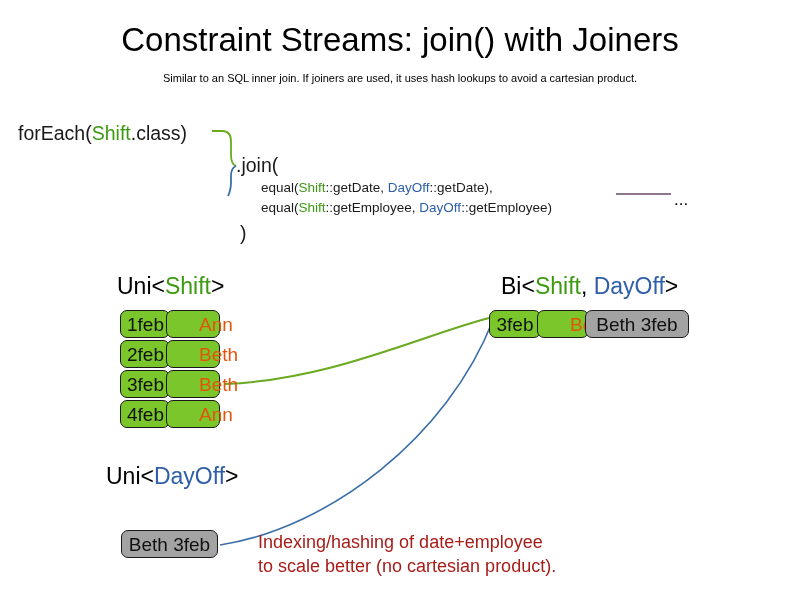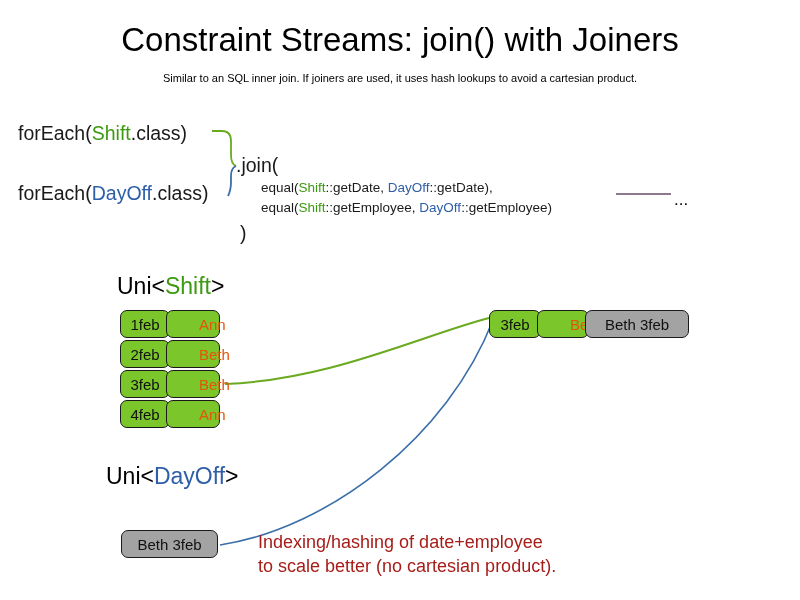--- a/index.html
+++ b/index.html
@@ -100,21 +100,21 @@
   .fact-row {
     position: absolute;
     display: flex;
     align-items: stretch;
   }
   .cell {
     border: 1.6px solid #1a1a1a;
     border-radius: 7px;
     height: 28px;
     line-height: 27px;
-    font-size: 15px;
+    font-size: 19px;
     padding: 0 6px;
     box-sizing: border-box;
     text-align: center;
     white-space: nowrap;
     position: relative;
   }
   .cell.green { background: #7ac62b; }
   .cell.blue  { background: #a3a3a3; }
   .cell.date  { color: #111111; }
   .cell.name  { color: #e4540b; padding-left: 32px; }
@@ -185,23 +185,20 @@
 
     <path d="M 220 545 C 330 528 448 436 493 320" fill="none" stroke="#3a6ea8" stroke-width="1.6"></path>
 
     <line x1="616" y1="194" x2="671" y2="194" stroke="#6b4a6b" stroke-width="1.6"></line>
   </svg>
 
   <div class="code-line code-foreach-shift">
     <span>forEach(</span><span class="tok-shift">Shift</span><span>.class)</span>
   </div>
 
-  <div class="code-line code-foreach-dayoff">
-    <span>forEach(</span><span class="tok-dayoff">DayOff</span><span>.class)</span>
-  </div>
 
   <div class="code-line code-join">.join(</div>
 
   <div class="code-sub code-equal-1">
     <span>equal(</span><span class="tok-shift">Shift</span><span>::getDate, </span><span class="tok-dayoff">DayOff</span><span>::getDate),</span>
   </div>
 
   <div class="code-sub code-equal-2">
     <span>equal(</span><span class="tok-shift">Shift</span><span>::getEmployee, </span><span class="tok-dayoff">DayOff</span><span>::getEmployee)</span>
   </div>
@@ -226,20 +223,23 @@
     <div class="fact-row shift-row-3">
       <div class="cell green date c-date">3feb</div>
       <div class="cell green name c-name">Beth</div>
     </div>
     <div class="fact-row shift-row-4">
       <div class="cell green date c-date">4feb</div>
       <div class="cell green name c-name">Ann</div>
     </div>
   </div>
 
+  <div class="group-label label-bi">
+    <span>Bi&lt;</span><span class="tok-shift">Shift</span><span>, </span><span class="tok-dayoff">DayOff</span><span>&gt;</span>
+  </div>
 
   <div class="fact-row bi-row">
     <div class="cell green date c-date">3feb</div>
     <div class="cell green name c-name">Beth</div>
     <div class="cell blue plain c-pair">Beth 3feb</div>
   </div>
 
   <div class="group-label label-uni-dayoff">
     <span>Uni&lt;</span><span class="tok-dayoff">DayOff</span><span>&gt;</span>
   </div>

